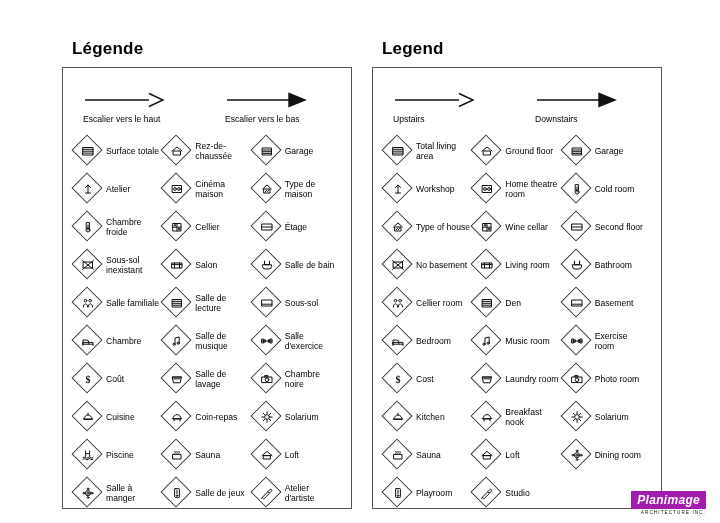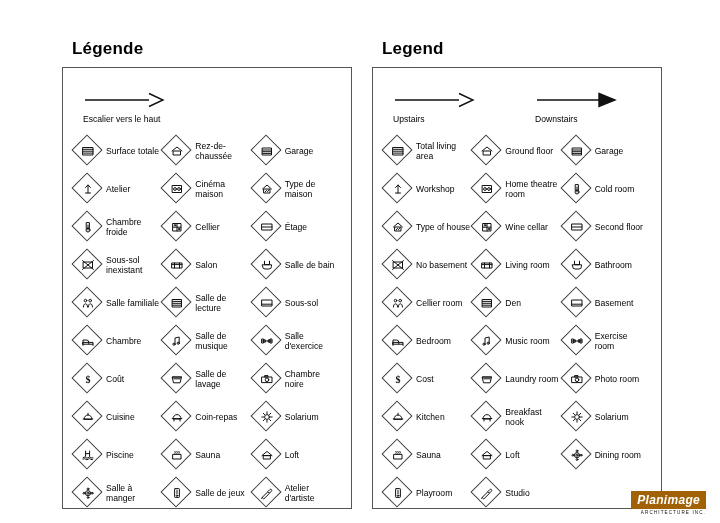--- a/index.html
+++ b/index.html
@@ -116,21 +116,21 @@
   .glyph svg { display: block; }
 
   
   .logo {
     position: absolute;
     right: 14px;
     bottom: 8px;
     text-align: right;
   }
   .logo-main {
-    background: #a16207;
+    background: #a21caf;
     color: #fff;
     font-size: 12px;
     font-weight: bold;
     font-style: italic;
     padding: 2px 6px 2px 6px;
     display: inline-block;
     letter-spacing: 0.3px;
   }
   .logo-sub {
     font-size: 4.6px;
@@ -147,20 +147,27 @@
       <div class="panel-title">Légende</div>
       <div class="legend-box">
         <div class="stairs-row">
           <div class="stairs-item">
             <div class="stairs-art"><svg width="86" height="20" viewBox="0 0 86 20" stroke="#111" fill="none" stroke-width="1.4">
                 <line x1="2" y1="10" x2="66" y2="10"></line>
                 <polyline points="66,3.5 80,10 66,16.5" fill="none"></polyline>
               </svg></div>
             <div class="stairs-label">Escalier vers le haut</div>
           </div>
+          <div class="stairs-item">
+            <div class="stairs-art"><svg width="86" height="20" viewBox="0 0 86 20" stroke="#111" fill="none" stroke-width="1.4">
+                <line x1="2" y1="10" x2="66" y2="10"></line>
+                <polygon points="64,3.5 80,10 64,16.5" fill="#111" stroke="#111"></polygon>
+              </svg></div>
+            <div class="stairs-label">Escalier vers le bas</div>
+          </div>
         </div>
         <div class="grid">
           <div class="cell">
             <div class="cell-icon">
               <div class="dia"></div>
               <div class="glyph">
                 <svg width="16" height="16" viewBox="0 0 16 16" fill="none" stroke="#111" stroke-width="1" stroke-linecap="round" stroke-linejoin="round">
                   <rect x="3" y="4.5" width="10" height="7.5"></rect>
                   <line x1="3" y1="6.3" x2="13" y2="6.3"></line>
                   <line x1="3" y1="8.2" x2="13" y2="8.2"></line>

